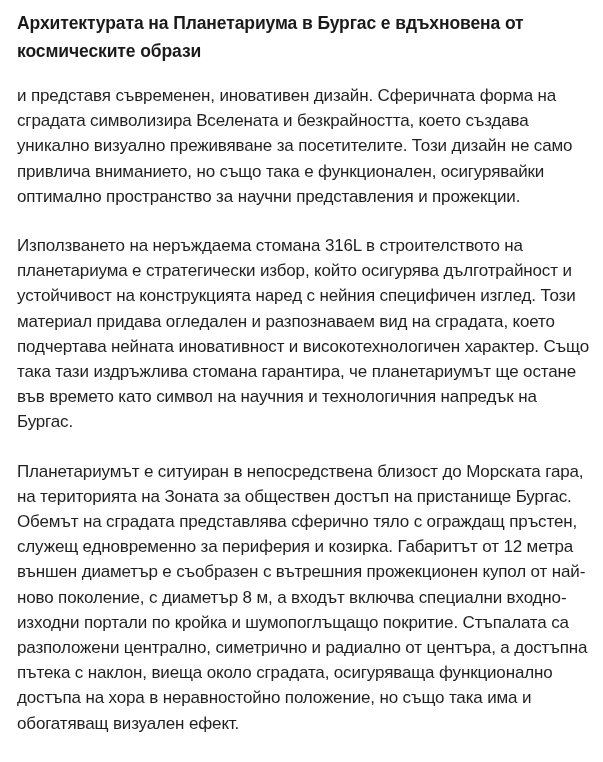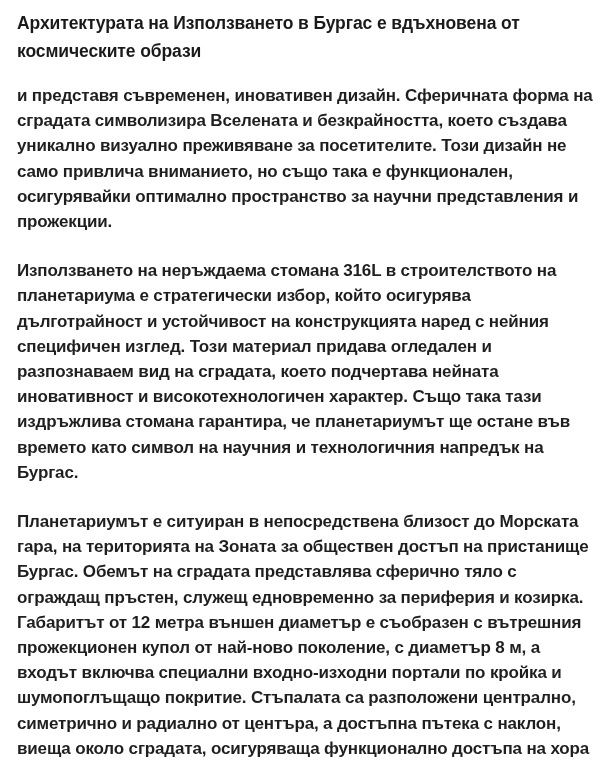--- a/index.html
+++ b/index.html
@@ -24,24 +24,23 @@
       margin: 0 0 18px 0;
       color: #1a1a1a;
       letter-spacing: -0.1px;
     }
     .para {
       font-size: 17px;
       line-height: 25.2px;
       margin: 0 0 24px 0;
       color: #1f1f1f;
       letter-spacing: -0.15px;
-      font-weight: bold;
     }
   </style>
 </head>
 <body>
 
 <div class="article">
-  <h2 class="title">Архитектурата на Използването в Бургас е вдъхновена от космическите образи</h2>
+  <h2 class="title">Архитектурата на Планетариума в Бургас е вдъхновена от космическите образи</h2>
   <p class="para">и представя съвременен, иновативен дизайн. Сферичната форма на сградата символизира Вселената и безкрайността, което създава уникално визуално преживяване за посетителите. Този дизайн не само привлича вниманието, но също така е функционален, осигурявайки оптимално пространство за научни представления и прожекции.</p>
   <p class="para">Използването на неръждаема стомана 316L в строителството на планетариума е стратегически избор, който осигурява дълготрайност и устойчивост на конструкцията наред с нейния специфичен изглед. Този материал придава огледален и разпознаваем вид на сградата, което подчертава нейната иновативност и високотехнологичен характер. Също така тази издръжлива стомана гарантира, че планетариумът ще остане във времето като символ на научния и технологичния напредък на Бургас.</p>
   <p class="para">Планетариумът е ситуиран в непосредствена близост до Морската гара, на територията на Зоната за обществен достъп на пристанище Бургас. Обемът на сградата представлява сферично тяло с ограждащ пръстен, служещ едновременно за периферия и козирка. Габаритът от 12 метра външен диаметър е съобразен с вътрешния прожекционен купол от най-ново поколение, с диаметър 8 м, а входът включва специални входно-изходни портали по кройка и шумопоглъщащо покритие. Стъпалата са разположени централно, симетрично и радиално от центъра, а достъпна пътека с наклон, виеща около сградата, осигуряваща функционално достъпа на хора в неравностойно положение, но също така има и обогатяващ визуален ефект.</p>
 </div>
 
 </body></html>

